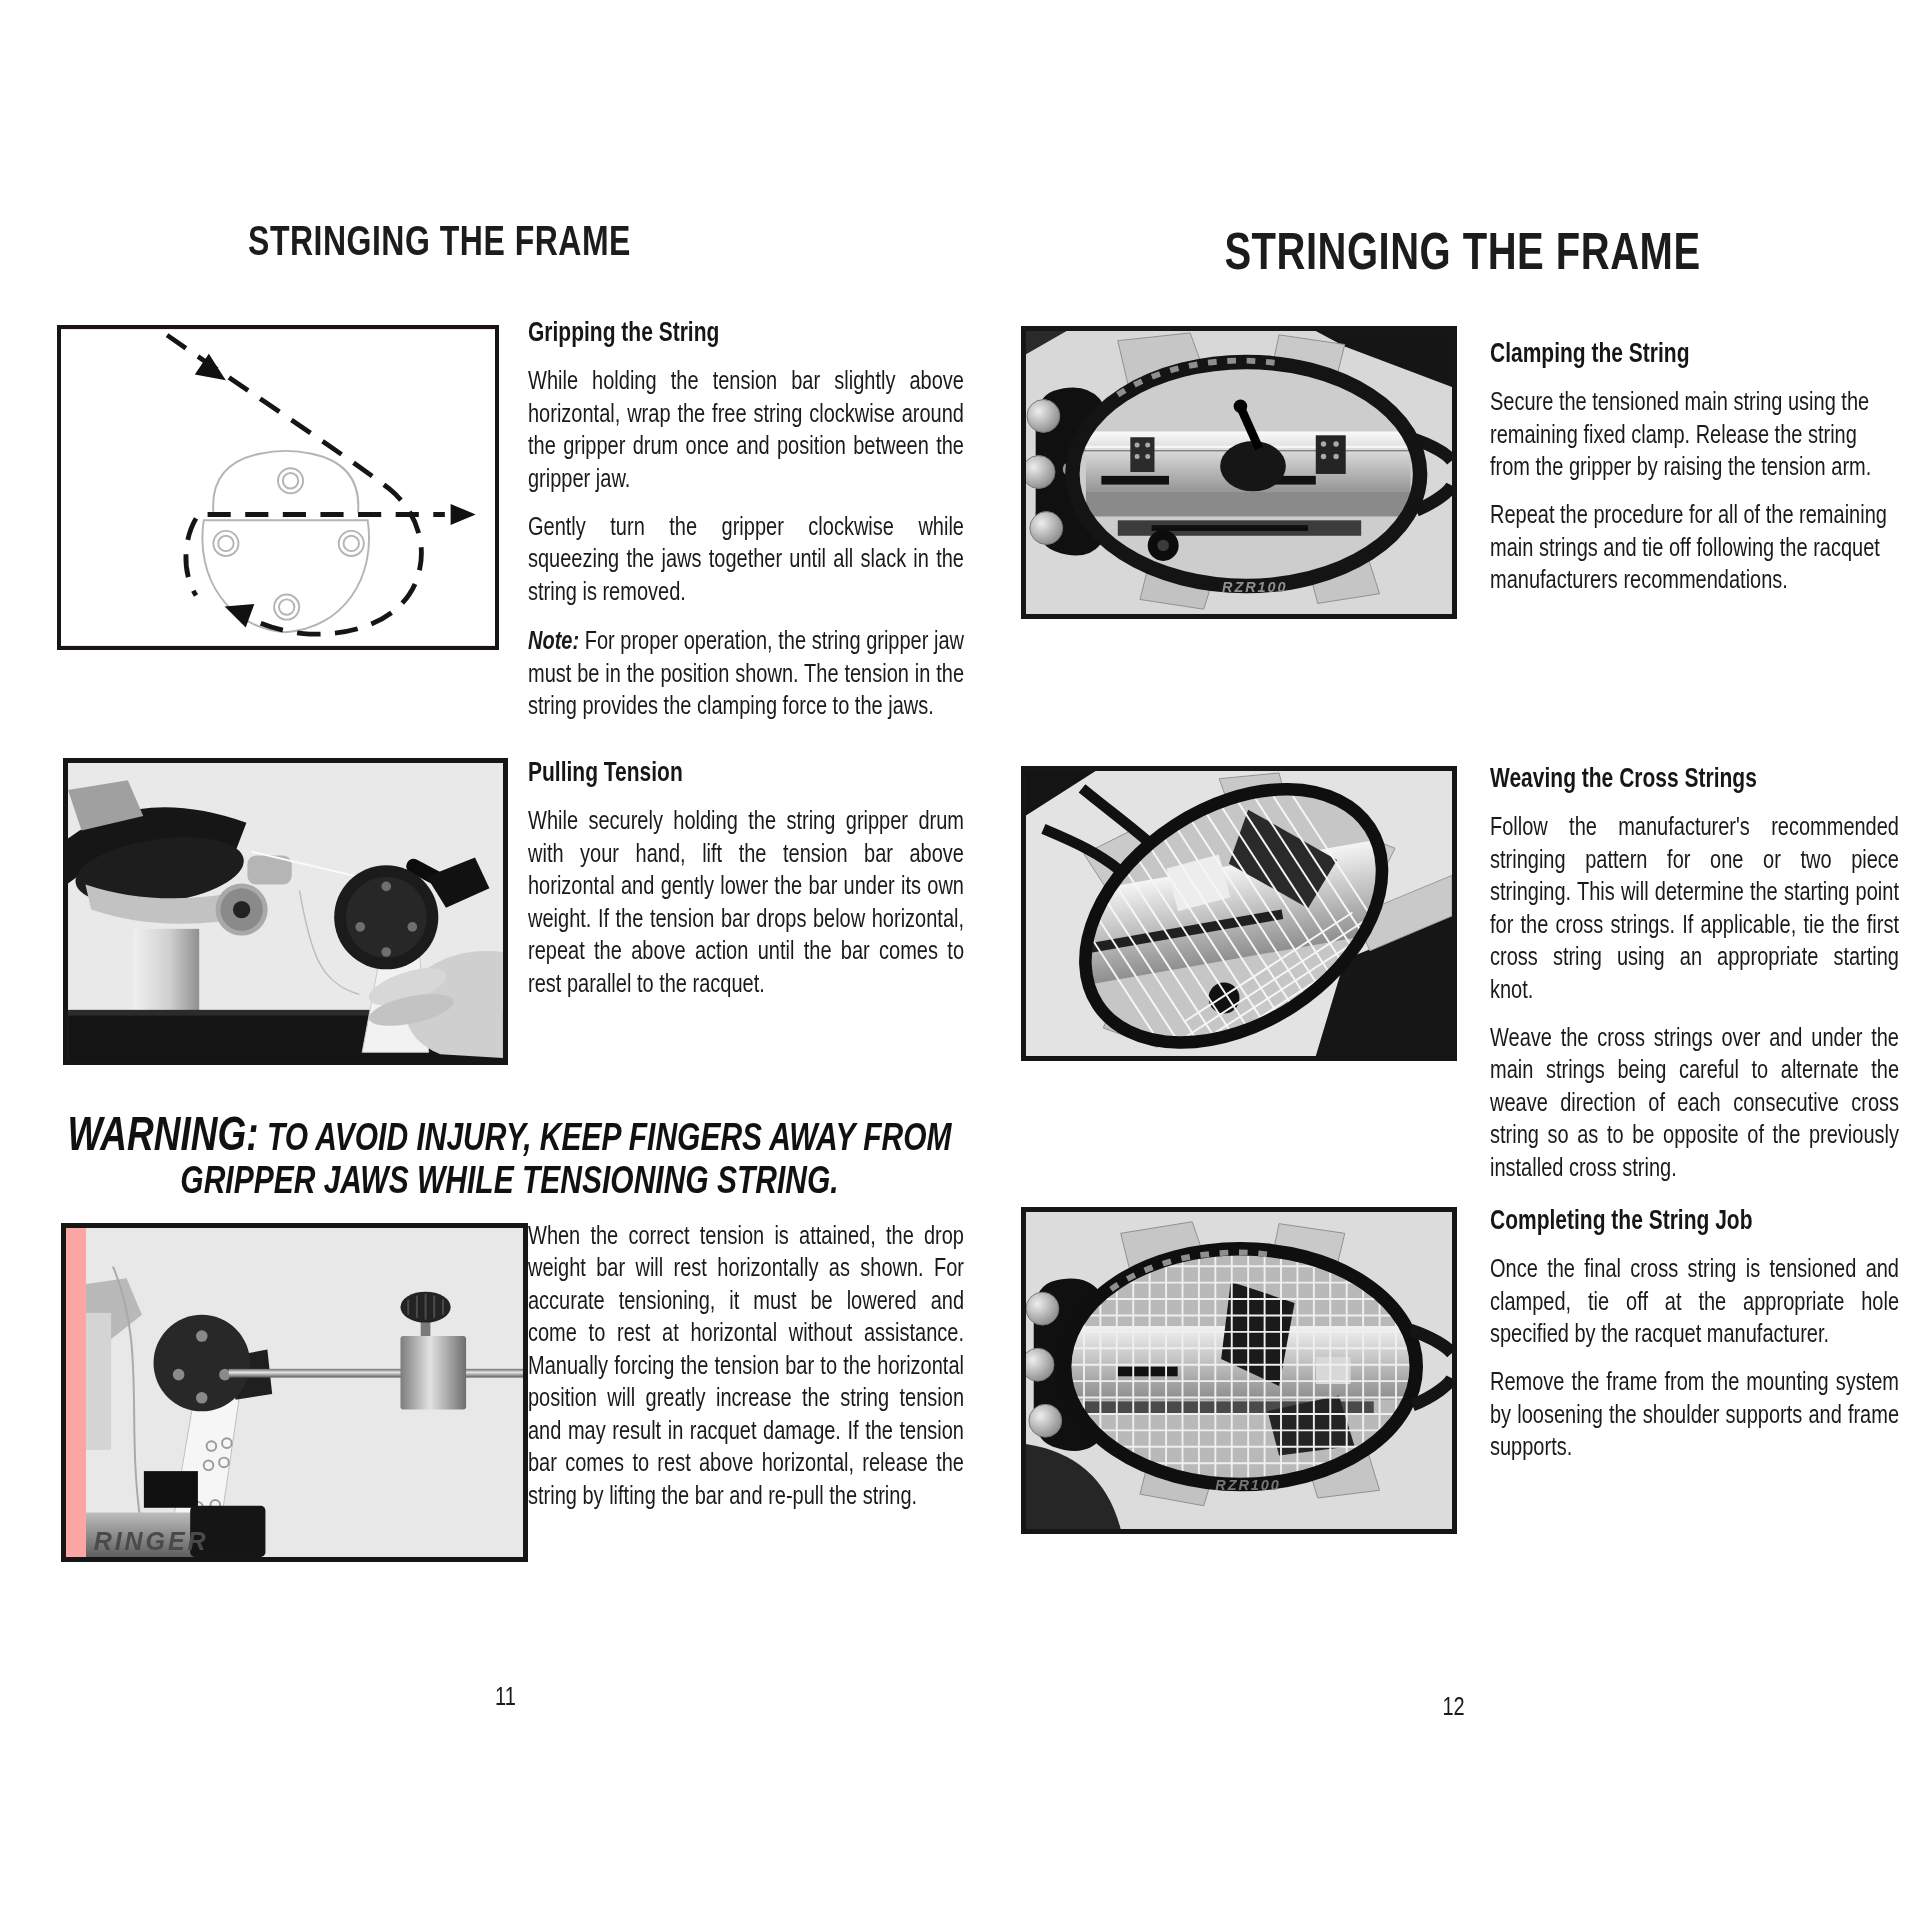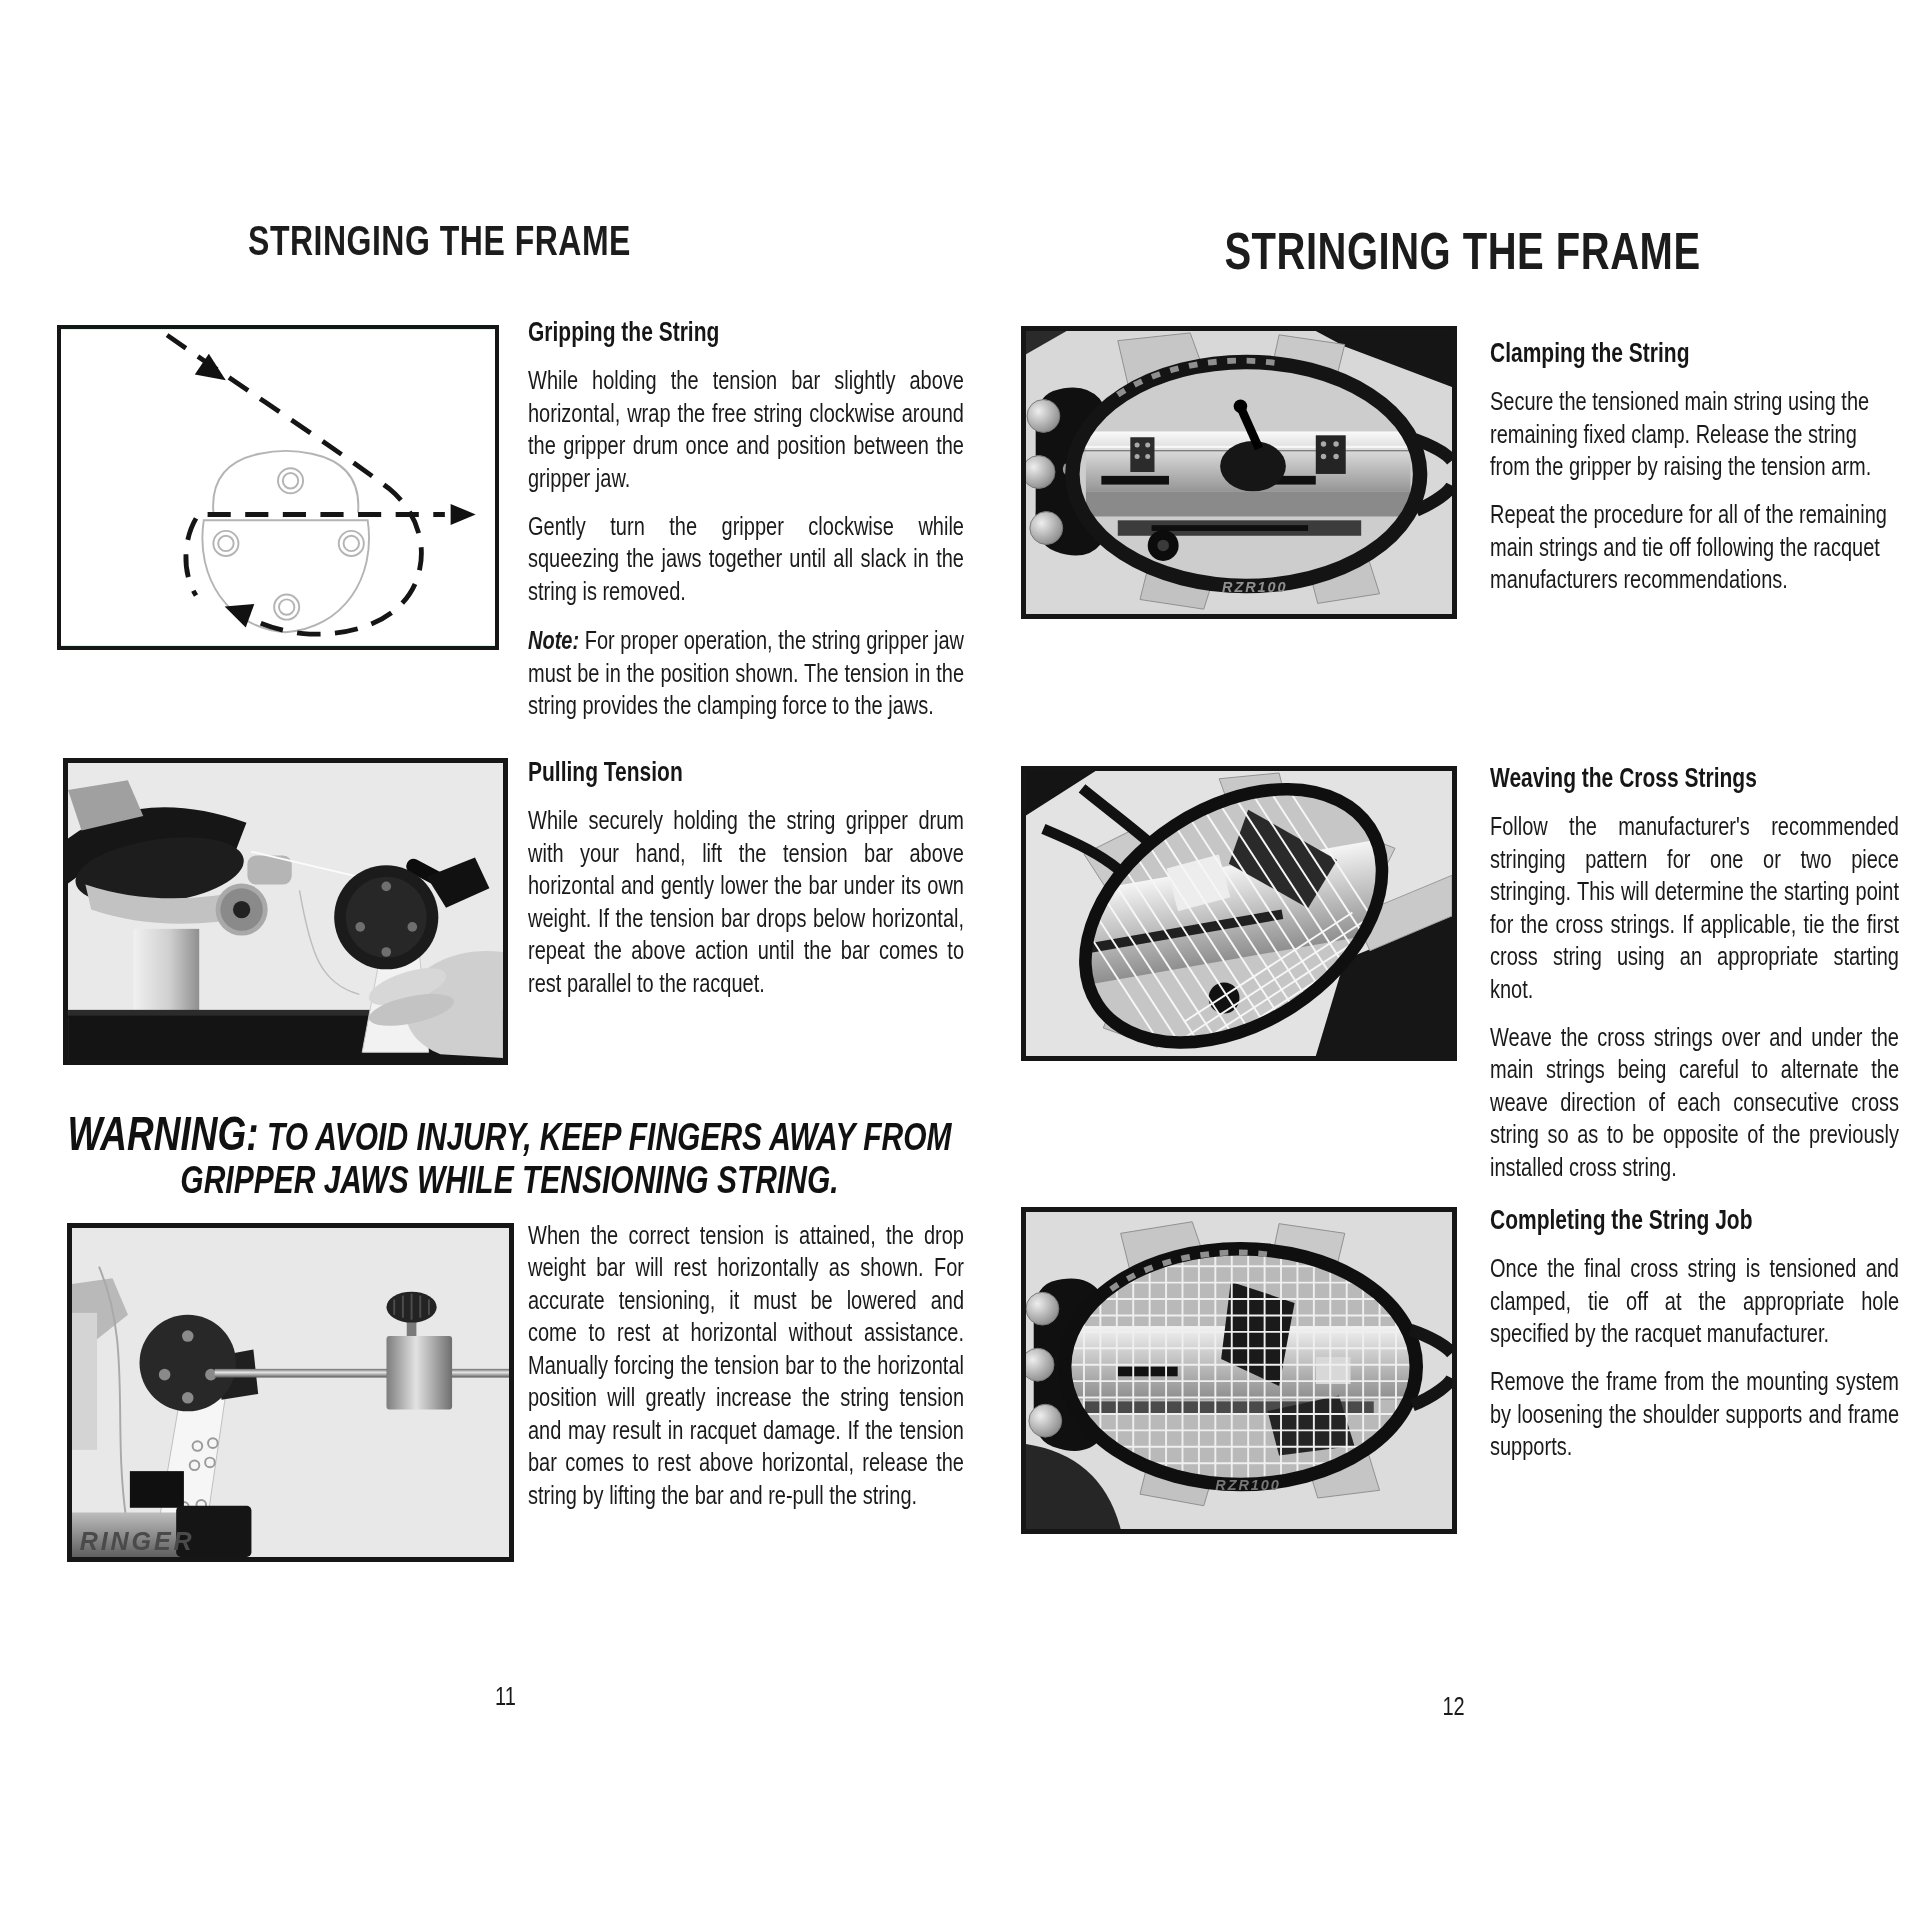--- a/index.html
+++ b/index.html
@@ -14,21 +14,21 @@
     font-weight:bold;text-align:center;letter-spacing:0.5px;color:#1c1c1c;
     transform-origin:top center;
   }
   .hdr-left{left:145px;top:216px;width:589px;font-size:32px;transform:scaleY(1.35);}
   .hdr-right{left:1163px;top:222px;width:599px;font-size:40px;transform:scaleY(1.3);}
   .txtcol{font-size:20px;line-height:25px;}
   .txtcol h3{font-size:21px;line-height:25px;margin:0 0 12.6px 0;font-weight:bold;color:#161616;}
   .txtcol p{margin:0 0 12.6px 0;}
   .just p{text-align:justify;}
   .note-label{font-weight:bold;font-style:italic;}
-  .figure{border:5.8px solid #161616;background:#86efac;overflow:hidden;}
+  .figure{border:5.8px solid #161616;background:#fca5a5;overflow:hidden;}
   .figure svg{display:block;}
   .warning{
     font-weight:bold;font-style:italic;text-align:center;color:#111;
     font-size:30px;line-height:33px;transform:scaleY(1.3);transform-origin:top center;
   }
   .warning .wlabel{font-size:37px;}
   .pagenum{font-size:20px;text-align:center;width:87px;transform:scaleY(1.3);transform-origin:top center;}
 </style>
 </head>
 <body>
@@ -119,21 +119,21 @@
 
 <div class="abs txtcol just stretch" style="left:528px;top:755px;width:436px;">
   <h3>Pulling Tension</h3>
   <p>While securely holding the string gripper drum with your hand, lift the tension bar above horizontal and gently lower the bar under its own weight. If the tension bar drops below horizontal, repeat the above action until the bar comes to rest parallel to the racquet.</p>
 </div>
 
 <div class="abs warning" style="left:58px;top:1112px;width:903px;">
   <span class="wlabel">WARNING:</span><span> TO AVOID INJURY, KEEP FINGERS AWAY FROM GRIPPER JAWS WHILE TENSIONING STRING.</span>
 </div>
 
-<div class="abs figure" style="left:67px;top:1223px;width:437px;height:329px;">
+<div class="abs figure" style="left:61px;top:1223px;width:437px;height:329px;padding-left:20px;">
   <svg width="437" height="329" viewBox="0 0 453 341">
     <defs>
       <linearGradient id="p3bar" x1="0" y1="0" x2="0" y2="1">
         <stop offset="0" stop-color="#6a6a6a"></stop>
           <stop offset="0.4" stop-color="#e6e6e6"></stop>
           <stop offset="1" stop-color="#585858"></stop>
       </linearGradient>
       <linearGradient id="p3w" x1="0" y1="0" x2="1" y2="0">
         <stop offset="0" stop-color="#7d7d7d"></stop>
           <stop offset="0.45" stop-color="#e2e2e2"></stop>

